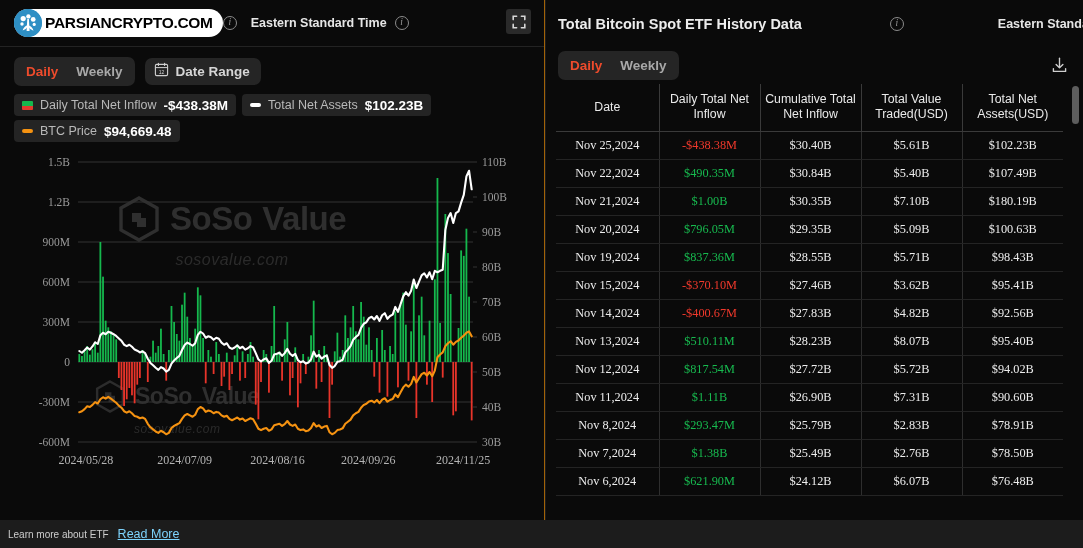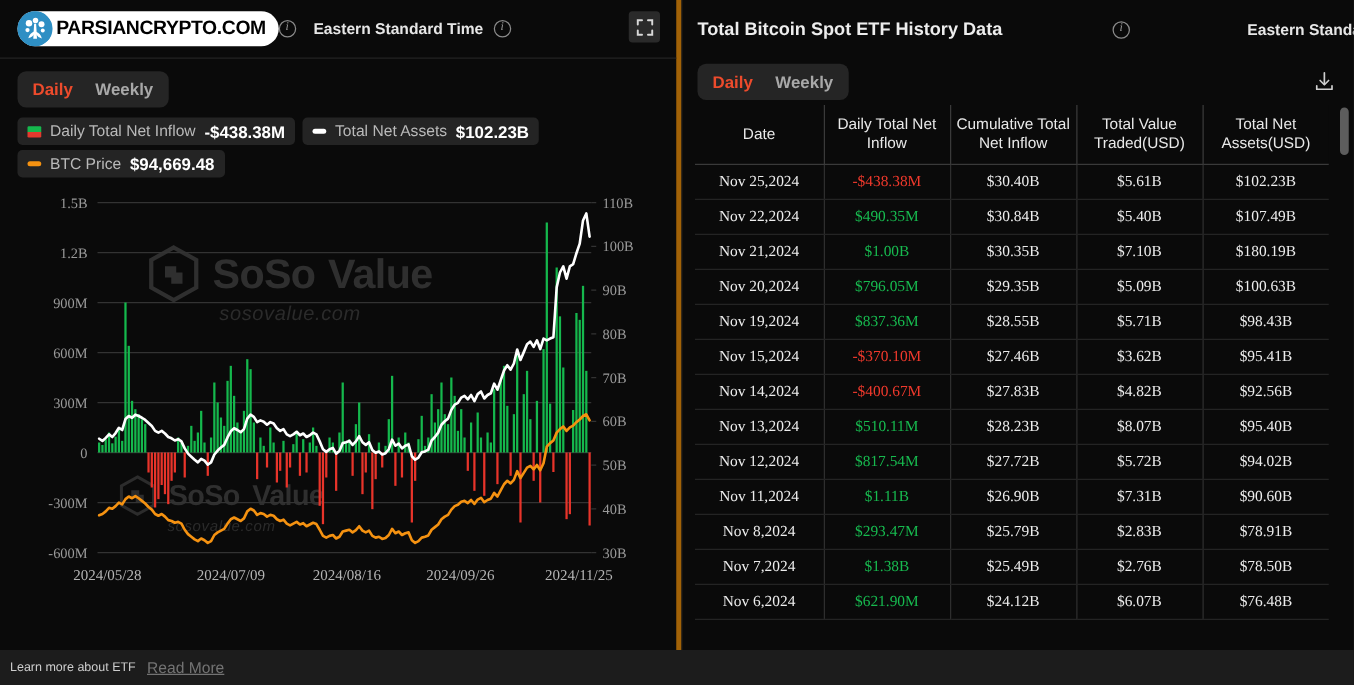--- a/index.html
+++ b/index.html
@@ -8,21 +8,21 @@
     background: #1c1c1c;
     font-family: "Liberation Sans", sans-serif;
     overflow: hidden;
   }
   #root { position: relative; width: 1083px; height: 548px; background: #1c1c1c; }
 
   
   .panel-left {
     position: absolute; left: 0; top: 0; width: 545px; height: 520px;
     background: #0a0a0a;
-    border-right: 4px solid #a16207;
+    border-right: 1px solid #a16207;
   }
   .panel-right {
     position: absolute; left: 546px; top: 0; width: 537px; height: 520px;
     background: #0a0a0a;
   }
 
   
   .hdr-row {
     position: relative; height: 47px;
     display: flex; align-items: center;
@@ -125,21 +125,21 @@
     display: flex; flex-direction: column; align-items: center;
     opacity: 1;
   }
   .wm-main { display: flex; align-items: center; gap: 10px; }
   .wm-word {
     font-size: 33px; font-weight: 700; color: #2f2f2f;
     letter-spacing: -0.5px; font-family: "Liberation Sans", sans-serif;
   }
   .wm-sub {
     font-size: 16px; color: #2b2b2b; font-style: italic;
-    margin-top: 1px; letter-spacing: 0.5px;
+    margin-top: 9px; letter-spacing: 0.5px;
   }
   .wm-sm .wm-word { font-size: 23px; }
   .wm-sm .wm-sub { font-size: 12px; }
 
   .ax-lbl { font-size: 11.5px; fill: #9a9a9a; font-family: "Liberation Serif", serif; }
   .ax-x { font-size: 12px; fill: #b4b4b4; font-family: "Liberation Serif", serif; }
 
   
   .tbl-area {
     position: absolute; left: 10px; top: 84px;
@@ -178,21 +178,21 @@
 
   
   .footer {
     position: absolute; left: 0; bottom: 0; width: 1083px; height: 28px;
     background: #1c1c1c;
     display: flex; align-items: center; gap: 9px;
     padding-left: 8px;
   }
   .footer-text { font-size: 10px; color: #cdcdcd; }
   .footer-link {
-    font-size: 12.5px; color: #737373; text-decoration: underline;
+    font-size: 12.5px; color: #7dd3fc; text-decoration: underline;
   }
 </style>
 </head>
 <body>
 
 <div id="root">
 
   <div class="panel-left">
 
     <div class="hdr-row">
@@ -227,20 +227,31 @@
           <path d="M12.8 9.4 V12.8 H9.4"></path>
             <path d="M4.6 12.8 H1.2 V9.4"></path>
         </svg>
       </div>
     </div>
 
     <div class="toolbar">
       <div class="seg">
         <span class="seg-item active">Daily</span>
         <span class="seg-item">Weekly</span>
+      </div>
+      <div class="date-btn">
+        <span>
+          <svg width="15" height="15" viewBox="0 0 15 15" fill="none" stroke="#d0d0d0" stroke-width="1.1">
+            <rect x="1.4" y="2.4" width="12.2" height="11.2" rx="1.3"></rect>
+            <path d="M1.4 5.6 H13.6" stroke-width="1"></path>
+            <path d="M4.4 1.2 V3.4 M10.6 1.2 V3.4" stroke-linecap="round"></path>
+            <text x="7.5" y="11.8" font-size="5" fill="#d0d0d0" stroke="none" text-anchor="middle" font-family="Liberation Sans, sans-serif">12</text>
+          </svg>
+        </span>
+        <span class="date-btn-label">Date Range</span>
       </div>
     </div>
 
     <div class="legend">
       <div class="legend-row">
         <div class="lg">
           <span class="mk mk-split"></span>
           <span class="lg-name">Daily Total Net Inflow</span>
           <span class="lg-val">-$438.38M</span>
         </div>

